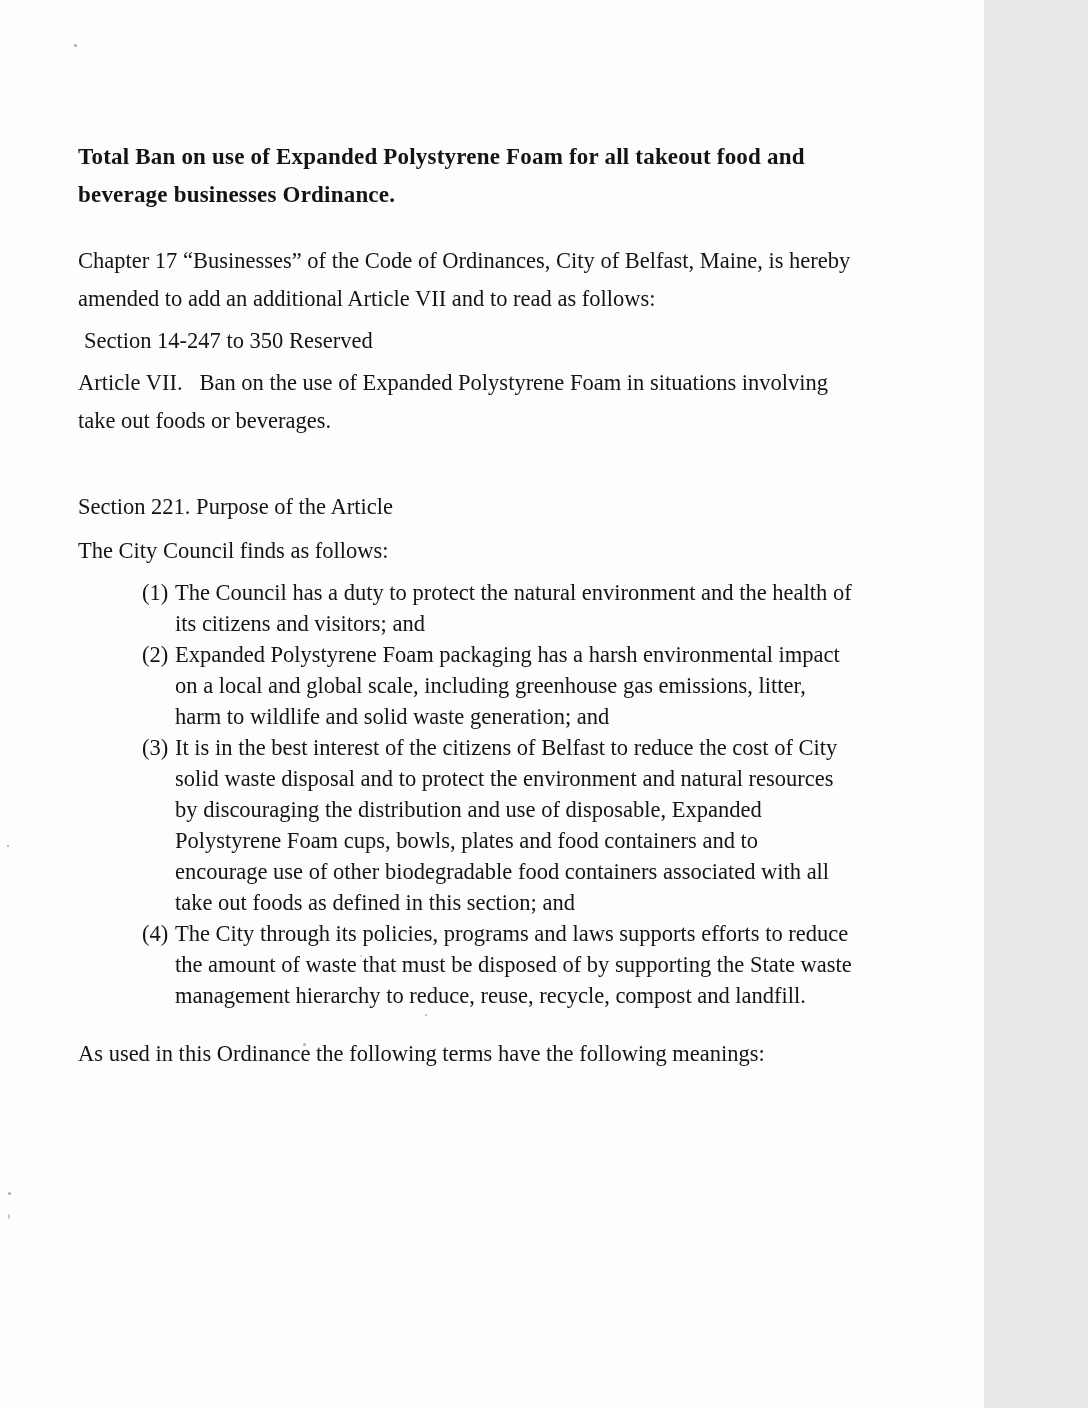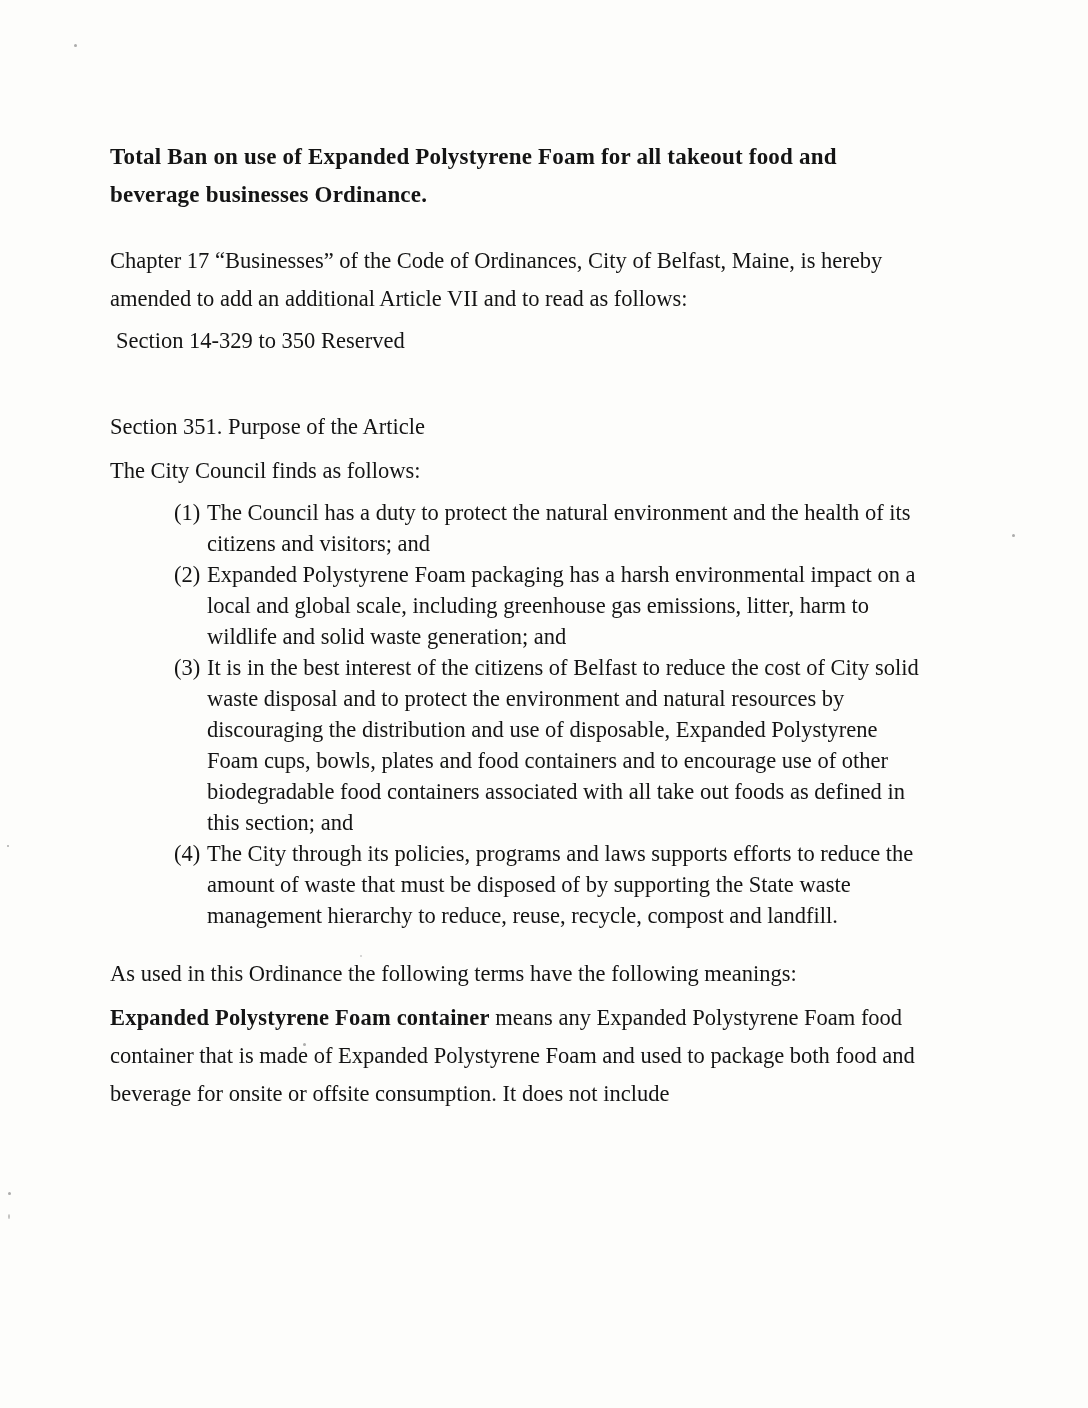--- a/index.html
+++ b/index.html
@@ -1,27 +1,27 @@
 <!DOCTYPE html>
 <html><head>
 <meta charset="utf-8">
 <style>
   * { margin: 0; padding: 0; box-sizing: border-box; }
   html, body { background: #e9e9e9; }
   body { width: 1088px; }
   .page {
     position: relative;
-    width: 1088px;
+    width: 984px;
     height: 1408px;
     background: #fdfdfb;
     color: #141414;
     font-family: "Liberation Serif", "DejaVu Serif", serif;
     font-size: 22.5px;
     overflow: hidden;
-    padding: 138px 130px 0 110px;
+    padding: 138px 130px 0 78px;
   }
   .title {
     font-size: 23px;
     font-weight: bold;
     line-height: 38px;
     max-width: 812px;
     letter-spacing: 0.2px;
   }
   .para {
     line-height: 38px;
@@ -81,24 +81,25 @@
   <span class="speck s4"></span>
   <span class="speck s5"></span>
   <span class="speck s6"></span>
   <span class="speck s7"></span>
   <span class="speck s8"></span>
 
   <h1 class="title">Total Ban on use of Expanded Polystyrene Foam for all takeout food and beverage businesses Ordinance.</h1>
 
   <p class="para intro">Chapter 17 “Businesses” of the Code of Ordinances, City of Belfast, Maine, is hereby amended to add an additional Article VII and to read as follows:</p>
 
-  <p class="para reserved">Section 14-329 to 350 Reserved</p>
+  <p class="para reserved">Section 14-247 to 350 Reserved</p>
 
+  <p class="para article">Article VII.   Ban on the use of Expanded Polystyrene Foam in situations involving take out foods or beverages.</p>
 
-  <p class="para s351">Section 351. Purpose of the Article</p>
+  <p class="para s351">Section 221. Purpose of the Article</p>
 
   <p class="para lead351">The City Council finds as follows:</p>
 
   <ol class="findings">
     <li class="finding">
       <span class="num">(1)</span>
       <span class="txt">The Council has a duty to protect the natural environment and the health of its citizens and visitors; and</span>
     </li>
     <li class="finding">
       <span class="num">(2)</span>
@@ -110,15 +111,14 @@
     </li>
     <li class="finding">
       <span class="num">(4)</span>
       <span class="txt">The City through its policies, programs and laws supports efforts to reduce the amount of waste that must be disposed of by supporting the State waste management hierarchy to reduce, reuse, recycle, compost and landfill.</span>
     </li>
   </ol>
 
 
   <p class="para lead352">As used in this Ordinance the following terms have the following meanings:</p>
 
-  <p class="para definition"><b>Expanded Polystyrene Foam container</b><span> means any Expanded Polystyrene Foam food container that is made of Expanded Polystyrene Foam and used to package both food and beverage for onsite or offsite consumption. It does not include</span></p>
 
 </div>
 
 </body></html>

